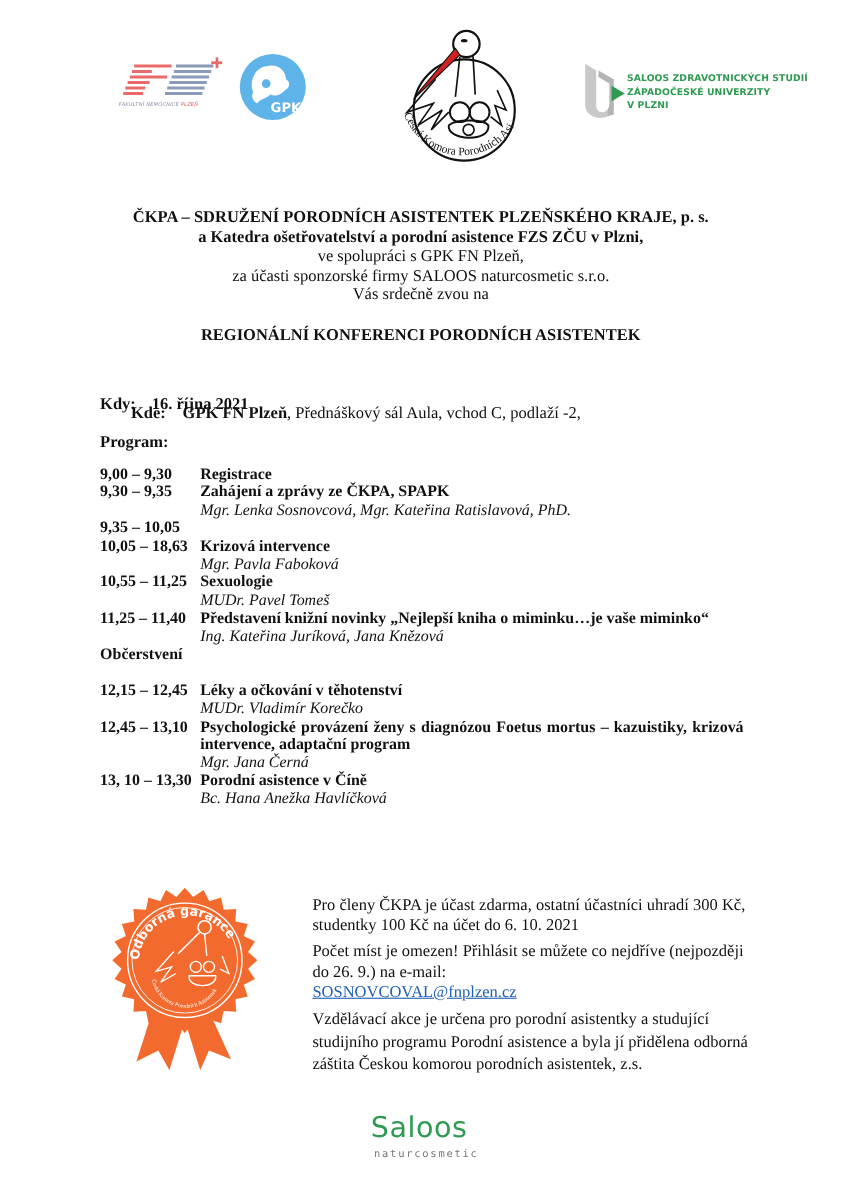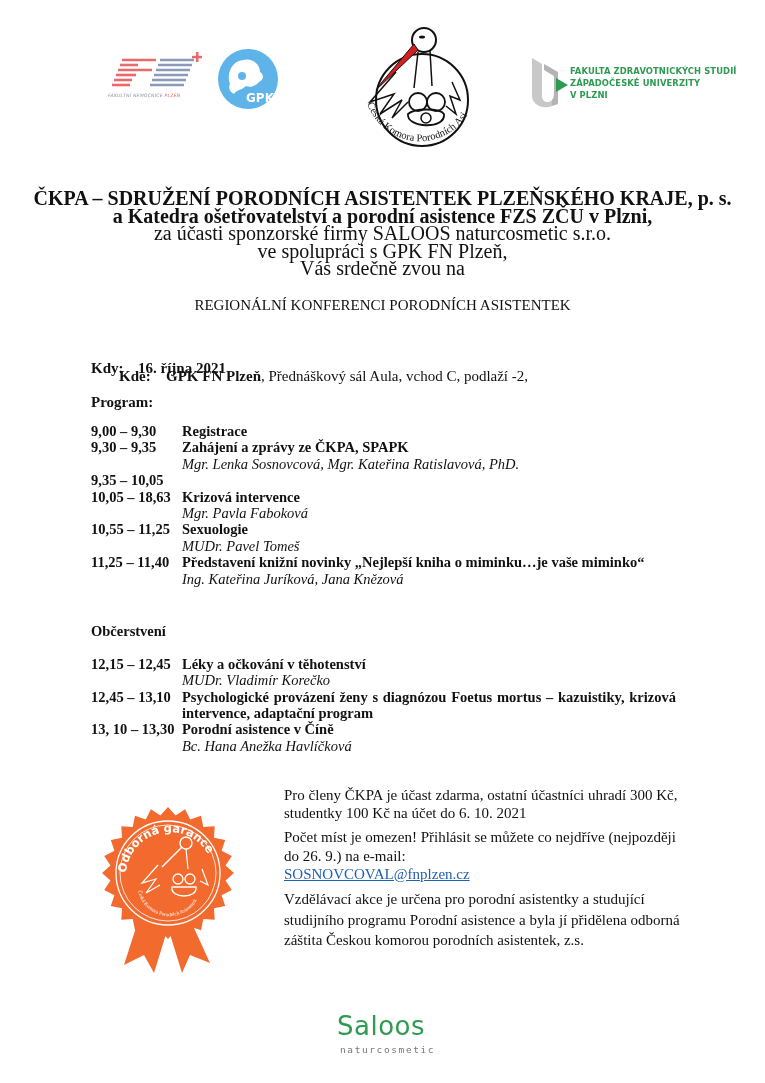--- a/index.html
+++ b/index.html
@@ -11,48 +11,48 @@
   #fn-logo { left: 108px; top: 52px; width: 100px; height: 56px; }
   #gpk-logo { left: 212px; top: 48px; width: 72px; height: 62px; }
   #ckpa-logo { left: 356px; top: 22px; width: 132px; height: 135px; }
   #fzs-logo { left: 530px; top: 56px; width: 210px; height: 54px; }
   .fzs-text { position: absolute; left: 40px; top: 9px; font-family: "DejaVu Sans", sans-serif; font-weight: bold; font-size: 8.4px; line-height: 12px; color: #2e9a52; letter-spacing: 0.1px; }
   .fzs-text div { white-space: nowrap; }
   .fn-caption { position: absolute; left: 0; top: 41px; font-family: "DejaVu Sans", sans-serif; font-size: 4.6px; font-style: italic; color: #8a8fa8; white-space: nowrap; letter-spacing: 0.2px; }
   .fn-caption .red { color: #e35c5c; }
 
   
-  .center-block { position: absolute; left: 0; width: 765px; text-align: center; font-size: 20px; line-height: 17.5px; }
+  .center-block { position: absolute; left: 0; width: 765px; text-align: center; font-size: 15px; line-height: 17.5px; }
   #org-block { top: 190px; }
   .org-line1 { font-weight: bold; }
   .org-line2 { font-weight: bold; }
-  #conf-title { position: absolute; left: 0; width: 765px; top: 297px; text-align: center; font-weight: normal; font-size: 15px; }
+  #conf-title { position: absolute; left: 0; width: 765px; top: 297px; text-align: center; font-weight: bold; font-size: 15px; }
 
   
   .info-row { position: absolute; left: 91px; font-size: 15px; font-weight: bold; white-space: nowrap; }
   #when-row { top: 360px; }
   #where-row { top: 368px; margin-left: 28px; }
   #program-label { top: 394px; text-align: right; }
   .info-label { display: inline-block; width: 47px; }
   .normal { font-weight: normal; }
 
   
   #program { position: absolute; left: 91px; top: 423px; width: 585px; font-size: 14.5px; line-height: 16.4px; }
   .prog-item { display: flex; }
   .prog-time { width: 91px; flex: 0 0 91px; font-weight: bold; white-space: nowrap; }
   .prog-body { flex: 1; }
   .prog-title { font-weight: bold; text-align: justify; }
   .prog-speaker { font-style: italic; }
-  .break-item { font-weight: bold; margin-bottom: 16.4px; margin-top: 36px; }
+  .break-item { font-weight: bold; margin-bottom: 16.4px; }
 
   
   #badge { position: absolute; left: 88px; top: 805px; width: 160px; height: 168px; }
 
   
-  #notes { position: absolute; left: 284px; top: 786px; width: 400px; font-size: 15px; line-height: 18.2px; }
+  #notes { position: absolute; left: 284px; top: 814px; width: 400px; font-size: 15px; line-height: 18.2px; }
   .note { margin-bottom: 6px; }
   .note-3 { line-height: 20.5px; }
   .email-link { color: #1f5fb4; text-decoration: underline; cursor: pointer; }
 
   
   #saloos { position: absolute; left: 332px; top: 1006px; width: 110px; height: 52px; }
   .saloos-word { position: absolute; left: 5px; top: 5px; font-family: "DejaVu Sans", sans-serif; font-size: 26px; color: #2e9a52; letter-spacing: 0.5px; }
   .saloos-sub { position: absolute; left: 8px; top: 38px; font-family: "DejaVu Sans Mono", monospace; font-size: 9.5px; color: #777; letter-spacing: 1.6px; }
 </style>
 </head>
@@ -112,31 +112,31 @@
   </svg>
 </div>
 
 <div class="logo" id="fzs-logo">
   <svg width="40" height="54" viewBox="0 0 40 54" style="position:absolute;left:0;top:0;">
     <path d="M2 2 L12 8 L12 40 C12 46 18 48 22 44 L22 50 C12 54 2 48 2 40 Z" fill="#c8c8c8"></path>
     <path d="M14 8 L28 16 L28 48 L22 50 L22 44 C24 42 24 38 24 36 L24 20 L14 14 Z" fill="#b4b4b4"></path>
     <polygon points="26,22 38,29 26,36" fill="#2e9a52"></polygon>
   </svg>
   <div class="fzs-text">
-    <div>FAKULTA ZDRAVOTNICKÝCH STUDIÍ</div>
+    <div>SALOOS ZDRAVOTNICKÝCH STUDIÍ</div>
     <div>ZÁPADOČESKÉ UNIVERZITY</div>
     <div>V PLZNI</div>
   </div>
 </div>
 
 <div class="center-block" id="org-block">
   <div class="org-line1">ČKPA – SDRUŽENÍ PORODNÍCH ASISTENTEK PLZEŇSKÉHO KRAJE, p. s.</div>
   <div class="org-line2">a Katedra ošetřovatelství a porodní asistence FZS ZČU v Plzni,</div>
+  <div>ve spolupráci s GPK FN Plzeň,</div>
   <div>za účasti sponzorské firmy SALOOS naturcosmetic s.r.o.</div>
-  <div>ve spolupráci s GPK FN Plzeň,</div>
   <div>Vás srdečně zvou na</div>
 </div>
 <div id="conf-title">REGIONÁLNÍ KONFERENCI PORODNÍCH ASISTENTEK</div>
 
 <div class="info-row" id="when-row">
   <span class="info-label">Kdy:</span><span>16. října 2021</span>
 </div>
 <div class="info-row" id="where-row">
   <span class="info-label">Kde:</span><span>GPK FN Plzeň</span><span class="normal">, Přednáškový sál Aula, vchod C, podlaží -2,</span>
 </div>
@@ -185,20 +185,21 @@
       <div class="prog-time">12,15 – 12,45</div>
       <div class="prog-body">
         <div class="prog-title">Léky a očkování v těhotenství</div>
         <div class="prog-speaker">MUDr. Vladimír Korečko</div>
       </div>
     </div>
     <div class="prog-item">
       <div class="prog-time">12,45 – 13,10</div>
       <div class="prog-body">
         <div class="prog-title">Psychologické provázení ženy s diagnózou Foetus mortus – kazuistiky, krizová intervence, adaptační program</div>
+        <div class="prog-speaker">Mgr. Jana Černá</div>
       </div>
     </div>
     <div class="prog-item">
       <div class="prog-time">13, 10 – 13,30</div>
       <div class="prog-body">
         <div class="prog-title">Porodní asistence v Číně</div>
         <div class="prog-speaker">Bc. Hana Anežka Havlíčková</div>
       </div>
     </div>
   </div>

